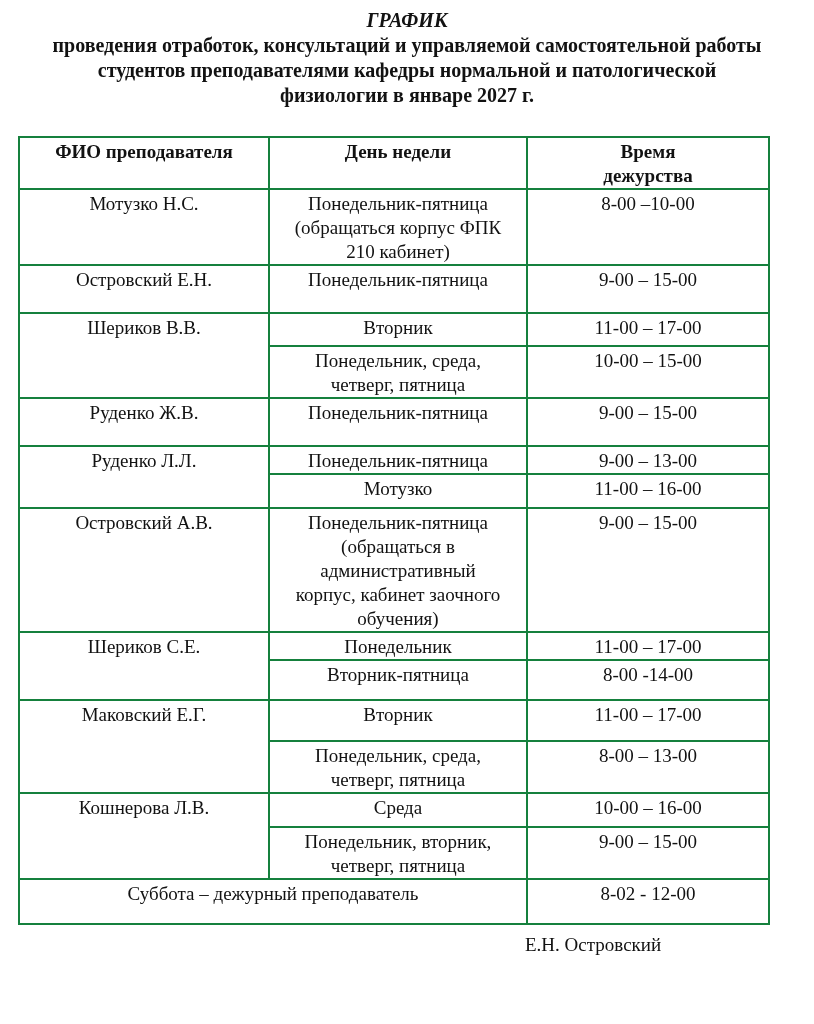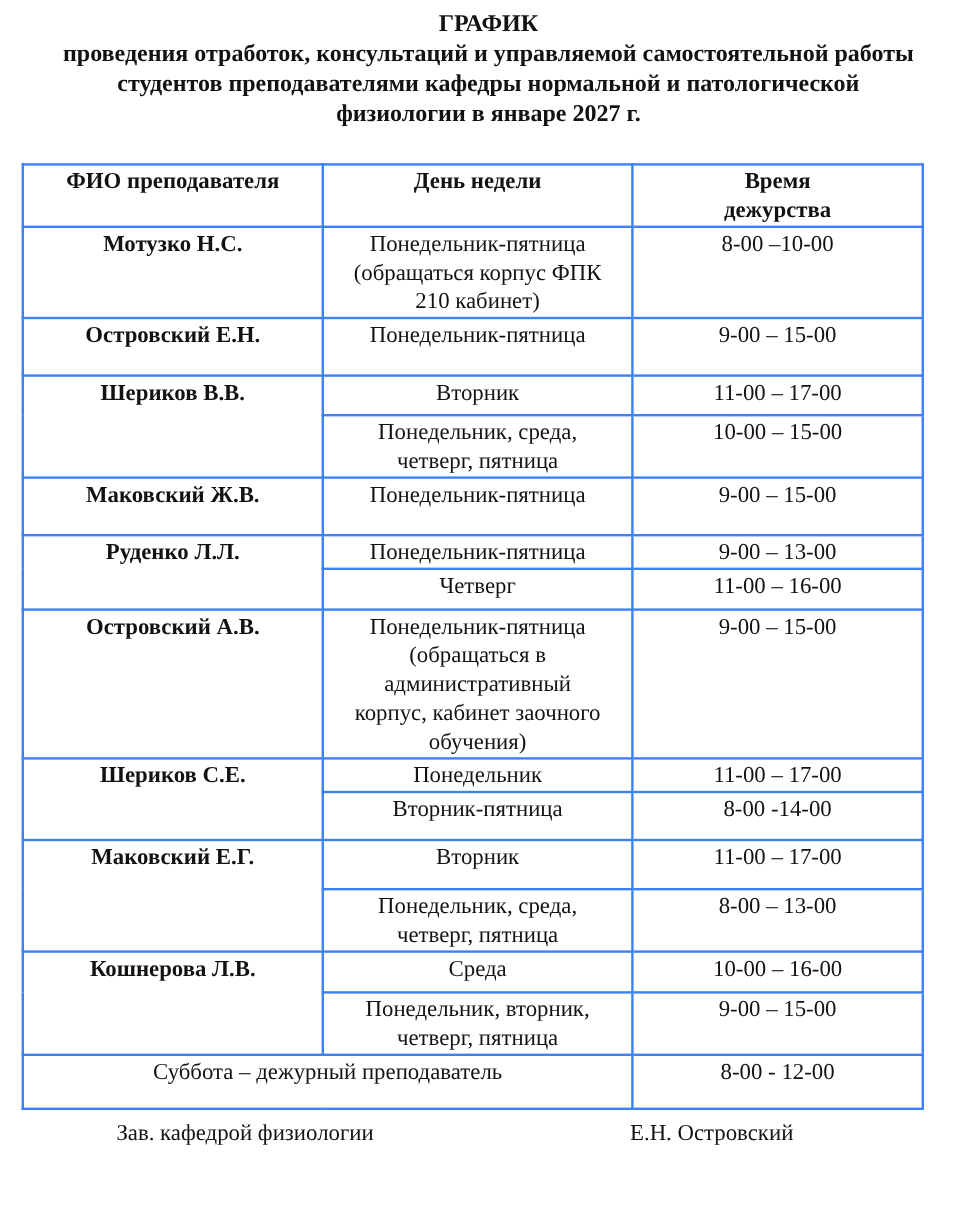--- a/index.html
+++ b/index.html
@@ -20,49 +20,50 @@
   }
   .doc-title {
     margin-top: 8px;
     text-align: center;
     font-weight: bold;
     font-size: 20px;
     line-height: 25px;
   }
   .doc-title .title-line1 {
     display: block;
+    font-style: italic;
   }
   .doc-title .title-rest {
     display: block;
     white-space: pre-line;
   }
   table.schedule {
     position: absolute;
     left: 18px;
     top: 128px;
     width: 750px;
     border-collapse: collapse;
     table-layout: fixed;
     font-size: 19px;
     line-height: 24px;
   }
   table.schedule td, table.schedule th {
-    border: 2px solid #3b82f6;
+    border: 2px solid #15803d;
     vertical-align: top;
     text-align: center;
     padding: 2px 4px 0 4px;
     white-space: pre-line;
     overflow: hidden;
   }
   table.schedule th {
     font-weight: bold;
     font-size: 19px;
   }
   table.schedule td.name-cell {
-    font-weight: bold;
+    font-weight: normal;
   }
   table.schedule td.day-cell,
   table.schedule td.time-cell,
   table.schedule td.saturday-cell {
     font-weight: normal;
   }
   
   table.schedule {
     border-right: 2px solid #6e6e6e;
   }
@@ -131,32 +132,32 @@
       <td class="day-cell">Вторник</td>
       <td class="time-cell">11-00 – 17-00</td>
     </tr>
     <tr style="height:48px">
       <td class="day-cell">Понедельник, среда,
 четверг, пятница</td>
       <td class="time-cell">10-00 – 15-00</td>
     </tr>
 
     <tr style="height:48px">
-      <td class="name-cell">Маковский Ж.В.</td>
+      <td class="name-cell">Руденко Ж.В.</td>
       <td class="day-cell">Понедельник-пятница</td>
       <td class="time-cell">9-00 – 15-00</td>
     </tr>
 
     <tr style="height:16px">
       <td class="name-cell" rowspan="2">Руденко Л.Л.</td>
       <td class="day-cell">Понедельник-пятница</td>
       <td class="time-cell">9-00 – 13-00</td>
     </tr>
     <tr style="height:34px">
-      <td class="day-cell">Четверг</td>
+      <td class="day-cell">Мотузко</td>
       <td class="time-cell">11-00 – 16-00</td>
     </tr>
 
     <tr style="height:122px">
       <td class="name-cell">Островский А.В.</td>
       <td class="day-cell">Понедельник-пятница
 (обращаться в
 административный
 корпус, кабинет заочного
 обучения)</td>
@@ -190,23 +191,22 @@
       <td class="time-cell">10-00 – 16-00</td>
     </tr>
     <tr style="height:49px">
       <td class="day-cell">Понедельник, вторник,
 четверг, пятница</td>
       <td class="time-cell">9-00 – 15-00</td>
     </tr>
 
     <tr style="height:45px">
       <td class="saturday-cell" colspan="2">Суббота – дежурный преподаватель</td>
-      <td class="time-cell">8-00 - 12-00</td>
+      <td class="time-cell">8-02 - 12-00</td>
     </tr>
   </tbody>
     </table>
 
   <div class="footer-line">
-    <span class="footer-left">Зав. кафедрой физиологии</span>
     <span class="footer-right">Е.Н. Островский</span>
   </div>
 
 </div>
 
 </body></html>

